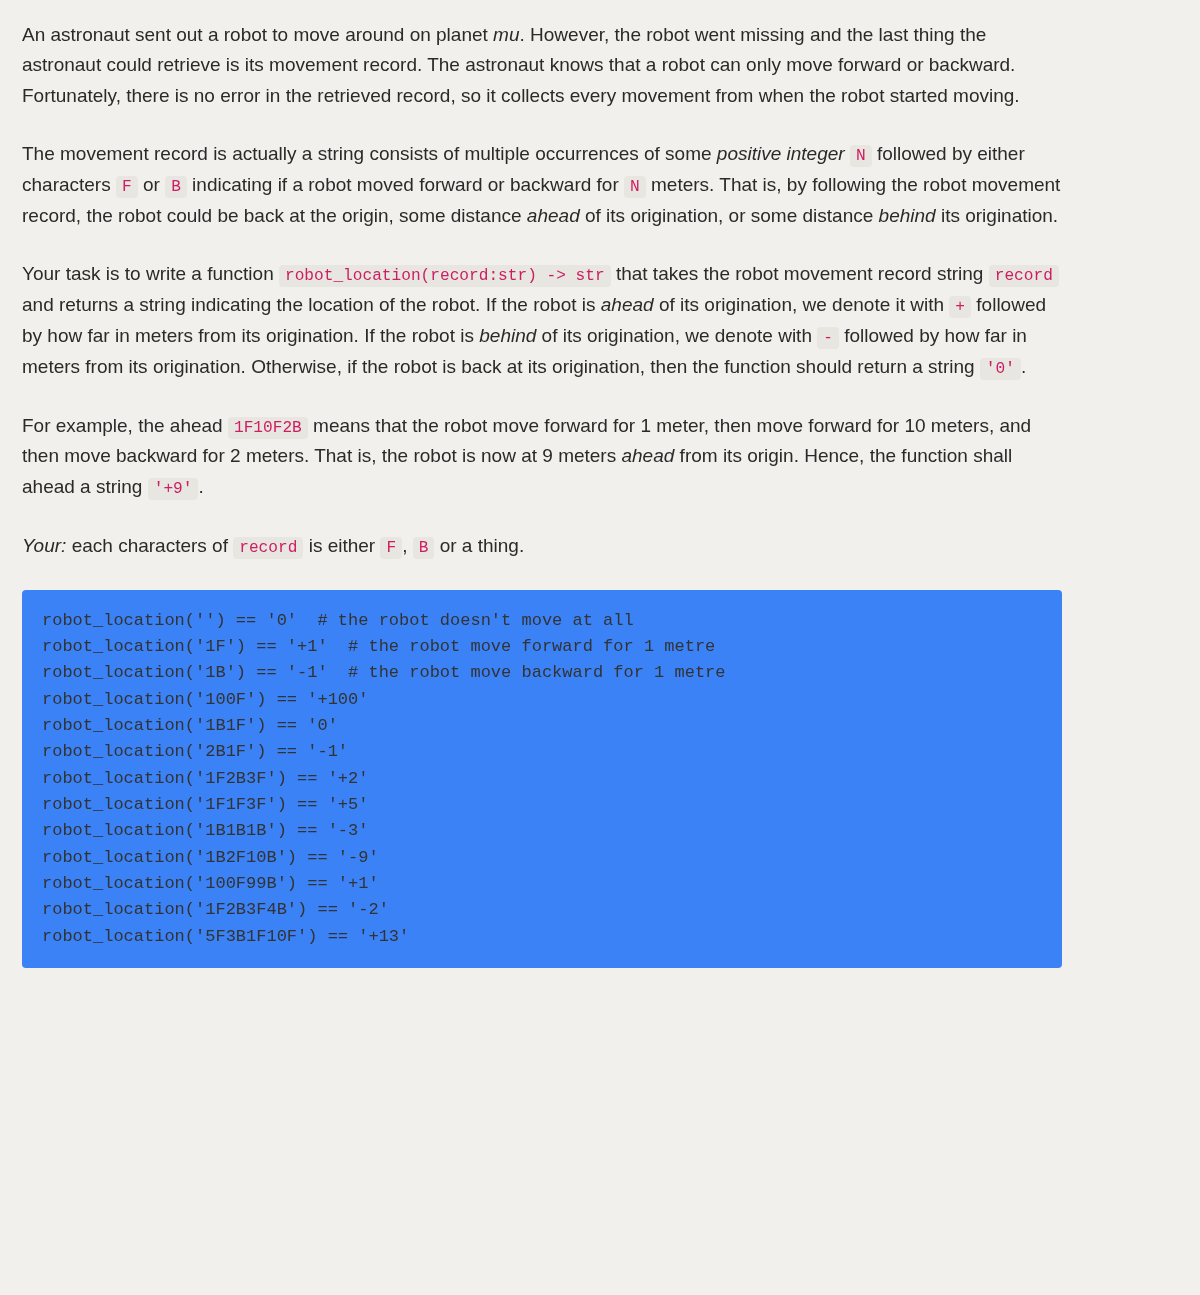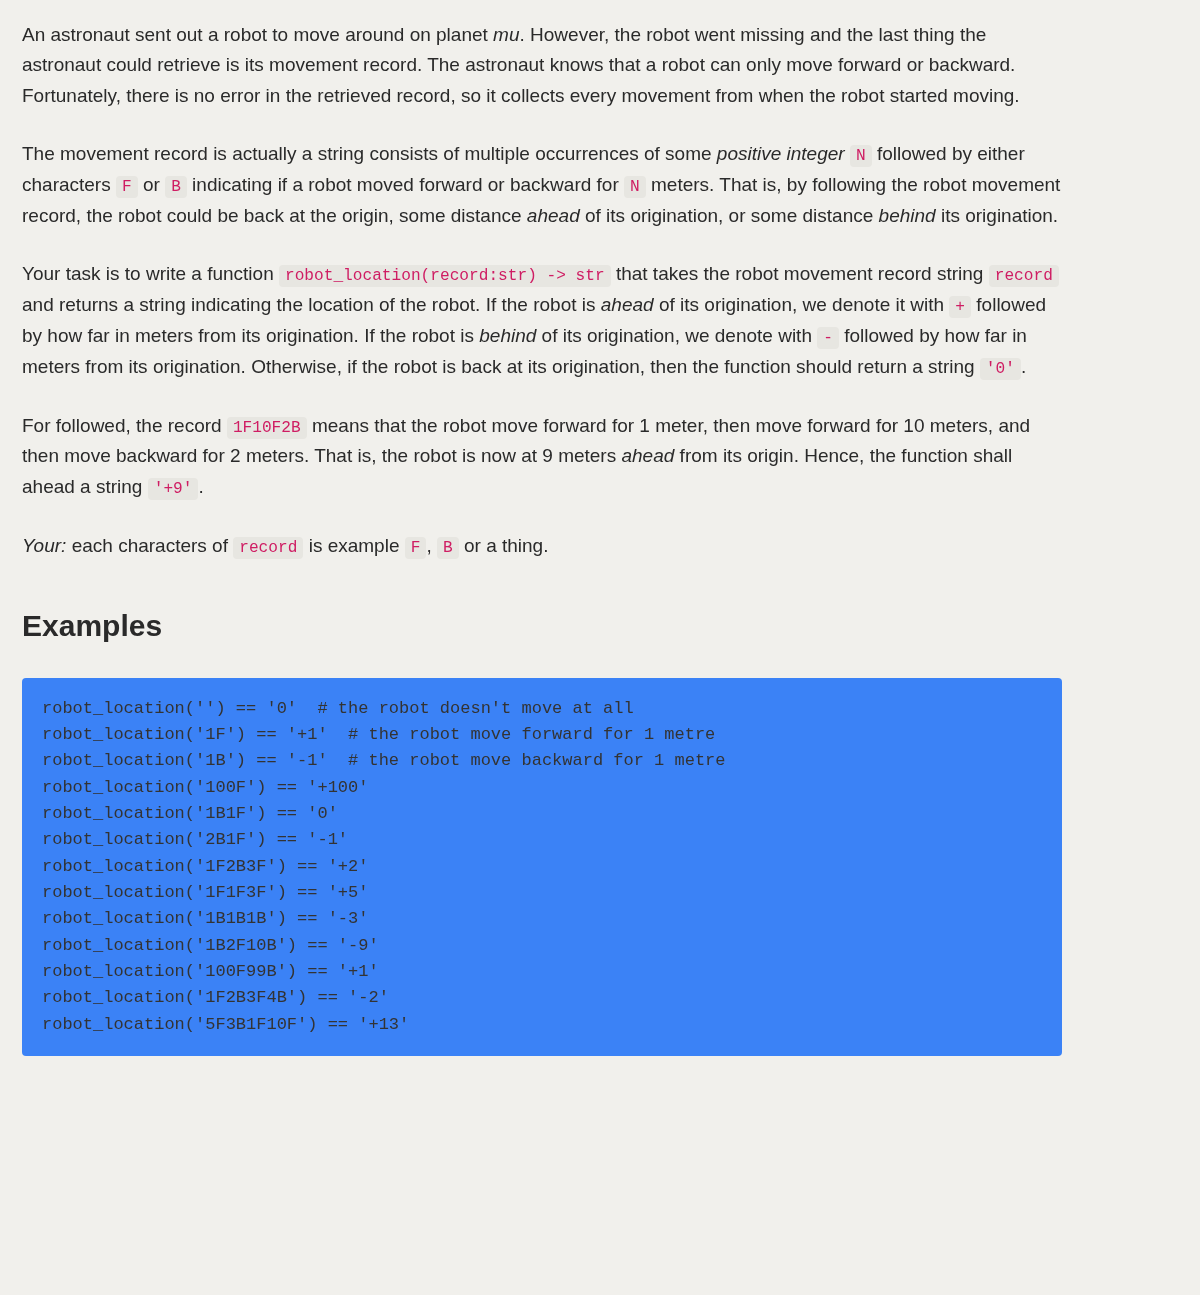--- a/index.html
+++ b/index.html
@@ -60,28 +60,27 @@
 
   <p>
     <span>The movement record is actually a string consists of multiple occurrences of some </span><em>positive integer</em><span> </span><code class="inline">N</code><span> followed by either characters </span><code class="inline">F</code><span> or </span><code class="inline">B</code><span> indicating if a robot moved forward or backward for </span><code class="inline">N</code><span> meters. That is, by following the robot movement record, the robot could be back at the origin, some distance </span><em>ahead</em><span> of its origination, or some distance </span><em>behind</em><span> its origination.</span>
   </p>
 
   <p>
     <span>Your task is to write a function </span><code class="inline">robot_location(record:str) -&gt; str</code><span> that takes the robot movement record string </span><code class="inline">record</code><span> and returns a string indicating the location of the robot. If the robot is </span><em>ahead</em><span> of its origination, we denote it with </span><code class="inline">+</code><span> followed by how far in meters from its origination. If the robot is </span><em>behind</em><span> of its origination, we denote with </span><code class="inline">-</code><span> followed by how far in meters from its origination. Otherwise, if the robot is back at its origination, then the function should return a string </span><code class="inline">'0'</code><span>.</span>
   </p>
 
   <p>
-    <span>For followed, the record </span><code class="inline">1F10F2B</code><span> means that the robot move forward for 1 meter, then move forward for 10 meters, and then move backward for 2 meters. That is, the robot is now at 9 meters </span><em>ahead</em><span> from its origin. Hence, the function shall ahead a string </span><code class="inline">'+9'</code><span>.</span>
+    <span>For example, the ahead </span><code class="inline">1F10F2B</code><span> means that the robot move forward for 1 meter, then move forward for 10 meters, and then move backward for 2 meters. That is, the robot is now at 9 meters </span><em>ahead</em><span> from its origin. Hence, the function shall ahead a string </span><code class="inline">'+9'</code><span>.</span>
   </p>
 
   <p>
-    <em>Your:</em><span> each characters of </span><code class="inline">record</code><span> is example </span><code class="inline">F</code><span>, </span><code class="inline">B</code><span> or a thing.</span>
+    <em>Your:</em><span> each characters of </span><code class="inline">record</code><span> is either </span><code class="inline">F</code><span>, </span><code class="inline">B</code><span> or a thing.</span>
   </p>
 
-  <h2 class="examples">Examples</h2>
 
   <pre class="codeblock">robot_location('') == '0'  # the robot doesn't move at all
 robot_location('1F') == '+1'  # the robot move forward for 1 metre
 robot_location('1B') == '-1'  # the robot move backward for 1 metre
 robot_location('100F') == '+100'
 robot_location('1B1F') == '0'
 robot_location('2B1F') == '-1'
 robot_location('1F2B3F') == '+2'
 robot_location('1F1F3F') == '+5'
 robot_location('1B1B1B') == '-3'

